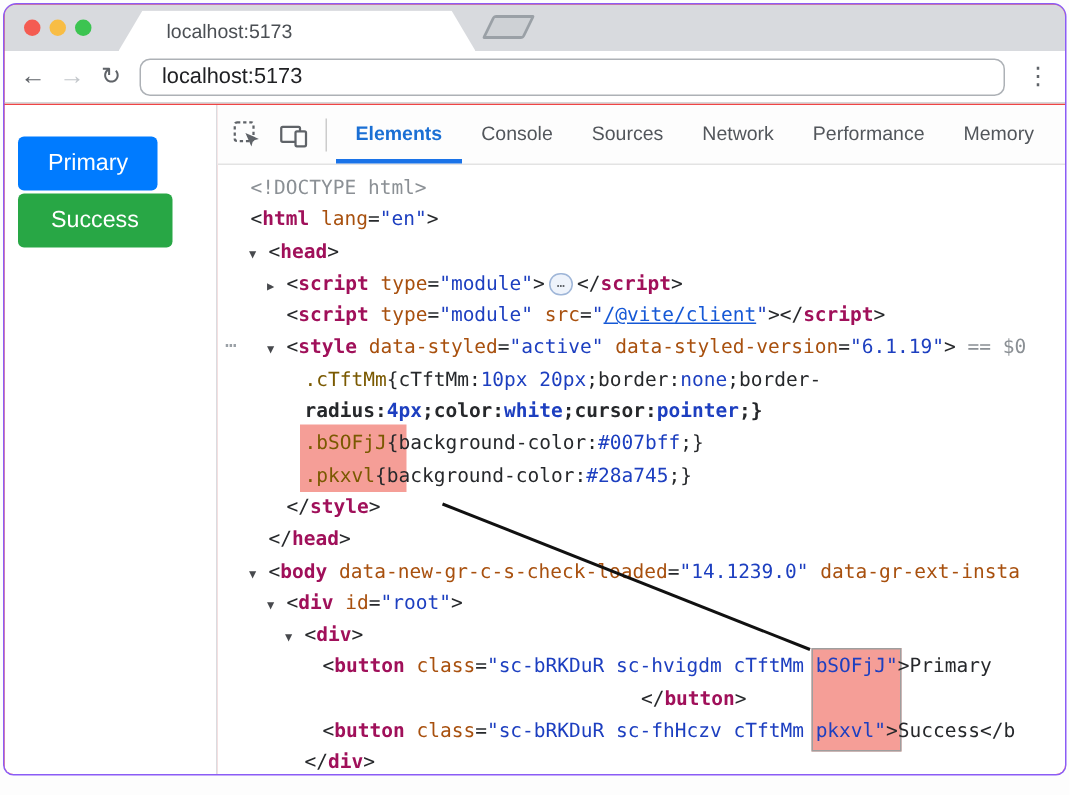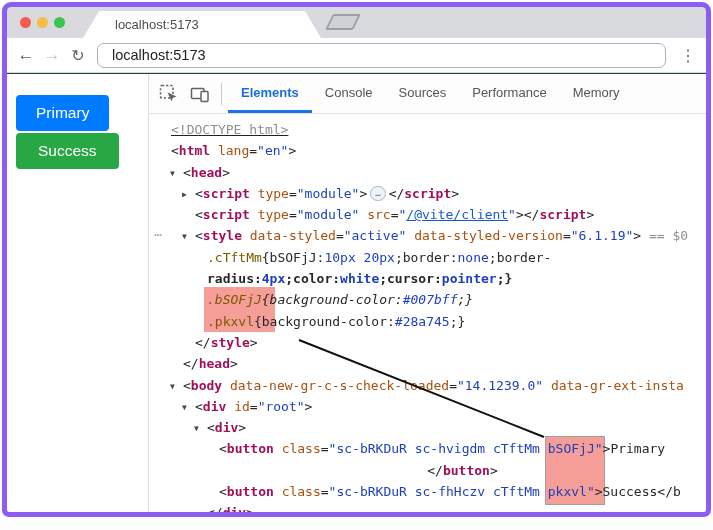--- a/index.html
+++ b/index.html
@@ -1,21 +1,21 @@
 <!DOCTYPE html>
 <html><head>
 <meta charset="utf-8">
 <style>
   * { margin:0; padding:0; box-sizing:border-box; }
   html,body { width:713px; height:530px; overflow:hidden; background:#fdfdfd;
               font-family:"Liberation Sans", sans-serif; }
 
   
   .window { position:absolute; left:2px; top:2px; width:709px; height:515px;
-            background:#14532d; border:5px solid #8b5cf6;
+            background:#ef4444; border:1px solid #8b5cf6;
             border-radius:9px 9px 7px 7px; overflow:hidden; }
 
   
   .tabstrip { position:relative; height:31px; background:#d8dade; }
   .lights { position:absolute; left:13px; top:10px; display:flex; gap:6px; }
   .light { width:11px; height:11px; border-radius:50%; }
   .tab { position:absolute; left:76px; bottom:0; width:238px; height:27px;
          background:#fff; clip-path:polygon(16px 0, 222px 0, 238px 27px, 0 27px);
          display:flex; align-items:center; }
   .tab-title { padding-left:32px; font-size:13px; color:#4b4f54; }
@@ -129,40 +129,41 @@
         </svg>
         <svg class="dt-icon" viewBox="0 0 20 20">
           <rect x="1.5" y="4.5" width="12.5" height="10" rx="1" fill="none" stroke="#5f6368" stroke-width="1.5"></rect>
           <rect x="11" y="7.5" width="7" height="10" rx="1" fill="#fdfdfd" stroke="#5f6368" stroke-width="1.5"></rect>
         </svg>
         <div class="dt-sep"></div>
         <div class="dt-tabs">
           <div class="dt-tab active">Elements</div>
           <div class="dt-tab">Console</div>
           <div class="dt-tab">Sources</div>
+          <div class="dt-tab">Network</div>
           <div class="dt-tab">Performance</div>
           <div class="dt-tab">Memory</div>
         </div>
       </div>
 
       <div class="dom-tree" id="dom-tree">
         <div class="hl-rect hl-style"></div>
         <div class="hl-rect hl-button"></div>
         <svg class="annot-svg" width="560" height="410">
           <line x1="150" y1="226" x2="395" y2="323" stroke="#111" stroke-width="2"></line>
         </svg>
-      <div class="line" style="padding-left: 22px; text-decoration: underline;"><span class="c-g">&lt;!DOCTYPE html&gt;</span></div>
+      <div class="line" style="padding-left: 22px;"><span class="c-g">&lt;!DOCTYPE html&gt;</span></div>
           <div class="line" style="padding-left: 22px;"><span class="c-p">&lt;</span><span class="c-t">html</span><span class="c-p"> </span><span class="c-a">lang</span><span class="c-p">=</span><span class="c-v">"en"</span><span class="c-p">&gt;</span></div>
           <div class="line" style="padding-left: 34px;"><span class="arrow" style="left: 21px;">▼</span><span class="c-p">&lt;</span><span class="c-t">head</span><span class="c-p">&gt;</span></div>
           <div class="line" style="padding-left: 46px;"><span class="arrow" style="left: 33px;">▶</span><span class="c-p">&lt;</span><span class="c-t">script</span><span class="c-p"> </span><span class="c-a">type</span><span class="c-p">=</span><span class="c-v">"module"</span><span class="c-p">&gt;</span><span class="badge">…</span><span class="c-p">&lt;/</span><span class="c-t">script</span><span class="c-p">&gt;</span></div>
           <div class="line" style="padding-left: 46px;"><span class="c-p">&lt;</span><span class="c-t">script</span><span class="c-p"> </span><span class="c-a">type</span><span class="c-p">=</span><span class="c-v">"module"</span><span class="c-p"> </span><span class="c-a">src</span><span class="c-p">=</span><span class="c-v">"</span><span class="c-l">/@vite/client</span><span class="c-v">"</span><span class="c-p">&gt;&lt;/</span><span class="c-t">script</span><span class="c-p">&gt;</span></div>
           <div class="line" style="padding-left: 46px;"><span class="arrow" style="left: 33px;">▼</span><span class="gutter">…</span><span class="c-p">&lt;</span><span class="c-t">style</span><span class="c-p"> </span><span class="c-a">data-styled</span><span class="c-p">=</span><span class="c-v">"active"</span><span class="c-p"> </span><span class="c-a">data-styled-version</span><span class="c-p">=</span><span class="c-v">"6.1.19"</span><span class="c-p">&gt;</span><span class="c-g"> == $0</span></div>
-          <div class="line" style="padding-left: 58px;"><span class="c-s">.cTftMm</span><span class="c-p">{bSOFjJ:</span><span class="c-c">10px 20px</span><span class="c-p">;border:</span><span class="c-c">none</span><span class="c-p">;border-</span></div>
+          <div class="line" style="padding-left: 58px;"><span class="c-s">.cTftMm</span><span class="c-p">{cTftMm:</span><span class="c-c">10px 20px</span><span class="c-p">;border:</span><span class="c-c">none</span><span class="c-p">;border-</span></div>
           <div class="line" style="padding-left: 58px; font-weight: bold;"><span class="c-p">radius:</span><span class="c-c">4px</span><span class="c-p">;color:</span><span class="c-c">white</span><span class="c-p">;cursor:</span><span class="c-c">pointer</span><span class="c-p">;}</span></div>
-          <div class="line" style="padding-left: 58px; font-style: italic;"><span class="c-s">.bSOFjJ</span><span class="c-p">{background-color:</span><span class="c-c">#007bff</span><span class="c-p">;}</span></div>
+          <div class="line" style="padding-left: 58px;"><span class="c-s">.bSOFjJ</span><span class="c-p">{background-color:</span><span class="c-c">#007bff</span><span class="c-p">;}</span></div>
           <div class="line" style="padding-left: 58px;"><span class="c-s">.pkxvl</span><span class="c-p">{background-color:</span><span class="c-c">#28a745</span><span class="c-p">;}</span></div>
           <div class="line" style="padding-left: 46px;"><span class="c-p">&lt;/</span><span class="c-t">style</span><span class="c-p">&gt;</span></div>
           <div class="line" style="padding-left: 34px;"><span class="c-p">&lt;/</span><span class="c-t">head</span><span class="c-p">&gt;</span></div>
           <div class="line" style="padding-left: 34px;"><span class="arrow" style="left: 21px;">▼</span><span class="c-p">&lt;</span><span class="c-t">body</span><span class="c-p"> </span><span class="c-a">data-new-gr-c-s-check-loaded</span><span class="c-p">=</span><span class="c-v">"14.1239.0"</span><span class="c-p"> </span><span class="c-a">data-gr-ext-insta</span></div>
           <div class="line" style="padding-left: 46px;"><span class="arrow" style="left: 33px;">▼</span><span class="c-p">&lt;</span><span class="c-t">div</span><span class="c-p"> </span><span class="c-a">id</span><span class="c-p">=</span><span class="c-v">"root"</span><span class="c-p">&gt;</span></div>
           <div class="line" style="padding-left: 58px;"><span class="arrow" style="left: 45px;">▼</span><span class="c-p">&lt;</span><span class="c-t">div</span><span class="c-p">&gt;</span></div>
           <div class="line" style="padding-left: 70px;"><span class="c-p">&lt;</span><span class="c-t">button</span><span class="c-p"> </span><span class="c-a">class</span><span class="c-p">=</span><span class="c-v">"sc-bRKDuR sc-hvigdm cTftMm </span><span class="c-v">bSOFjJ</span><span class="c-v">"</span><span class="c-p">&gt;</span><span class="c-x">Primary</span></div>
           <div class="line" style="padding-left: 70px; text-align: center;"><span class="c-p">&lt;/</span><span class="c-t">button</span><span class="c-p">&gt;</span></div>
           <div class="line" style="padding-left: 70px;"><span class="c-p">&lt;</span><span class="c-t">button</span><span class="c-p"> </span><span class="c-a">class</span><span class="c-p">=</span><span class="c-v">"sc-bRKDuR sc-fhHczv cTftMm </span><span class="c-v">pkxvl</span><span class="c-v">"</span><span class="c-p">&gt;</span><span class="c-x">Success</span><span class="c-p">&lt;/b</span></div>
           <div class="line" style="padding-left: 58px;"><span class="c-p">&lt;/</span><span class="c-t">div</span><span class="c-p">&gt;</span></div>

